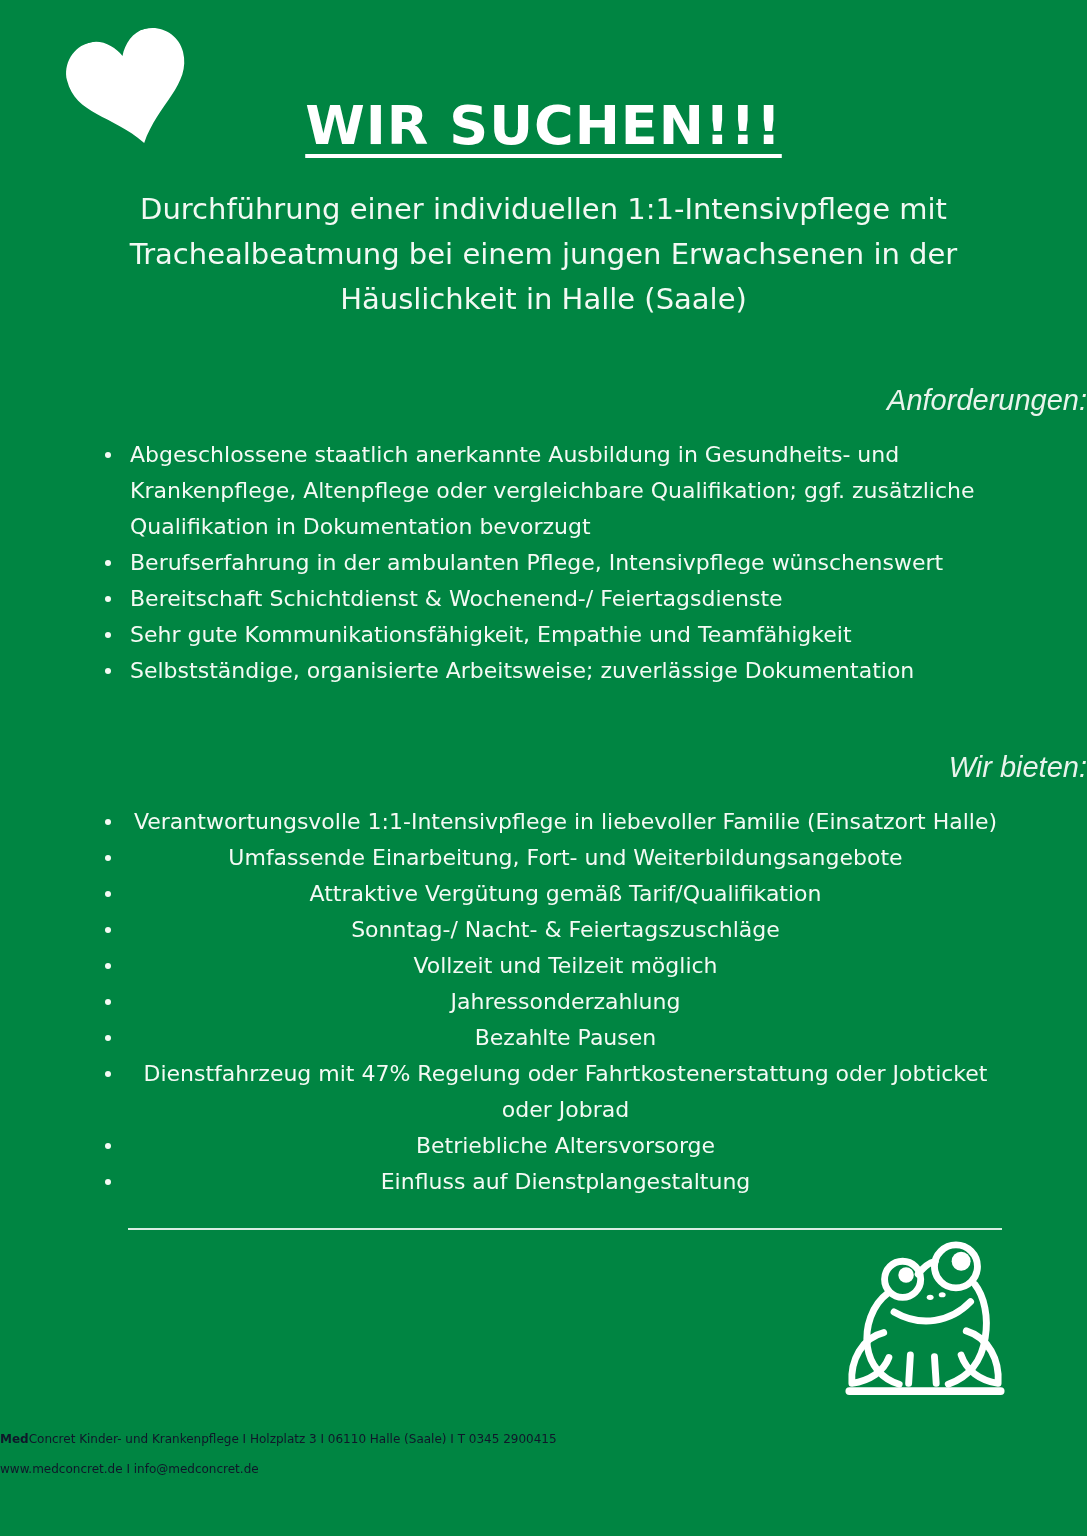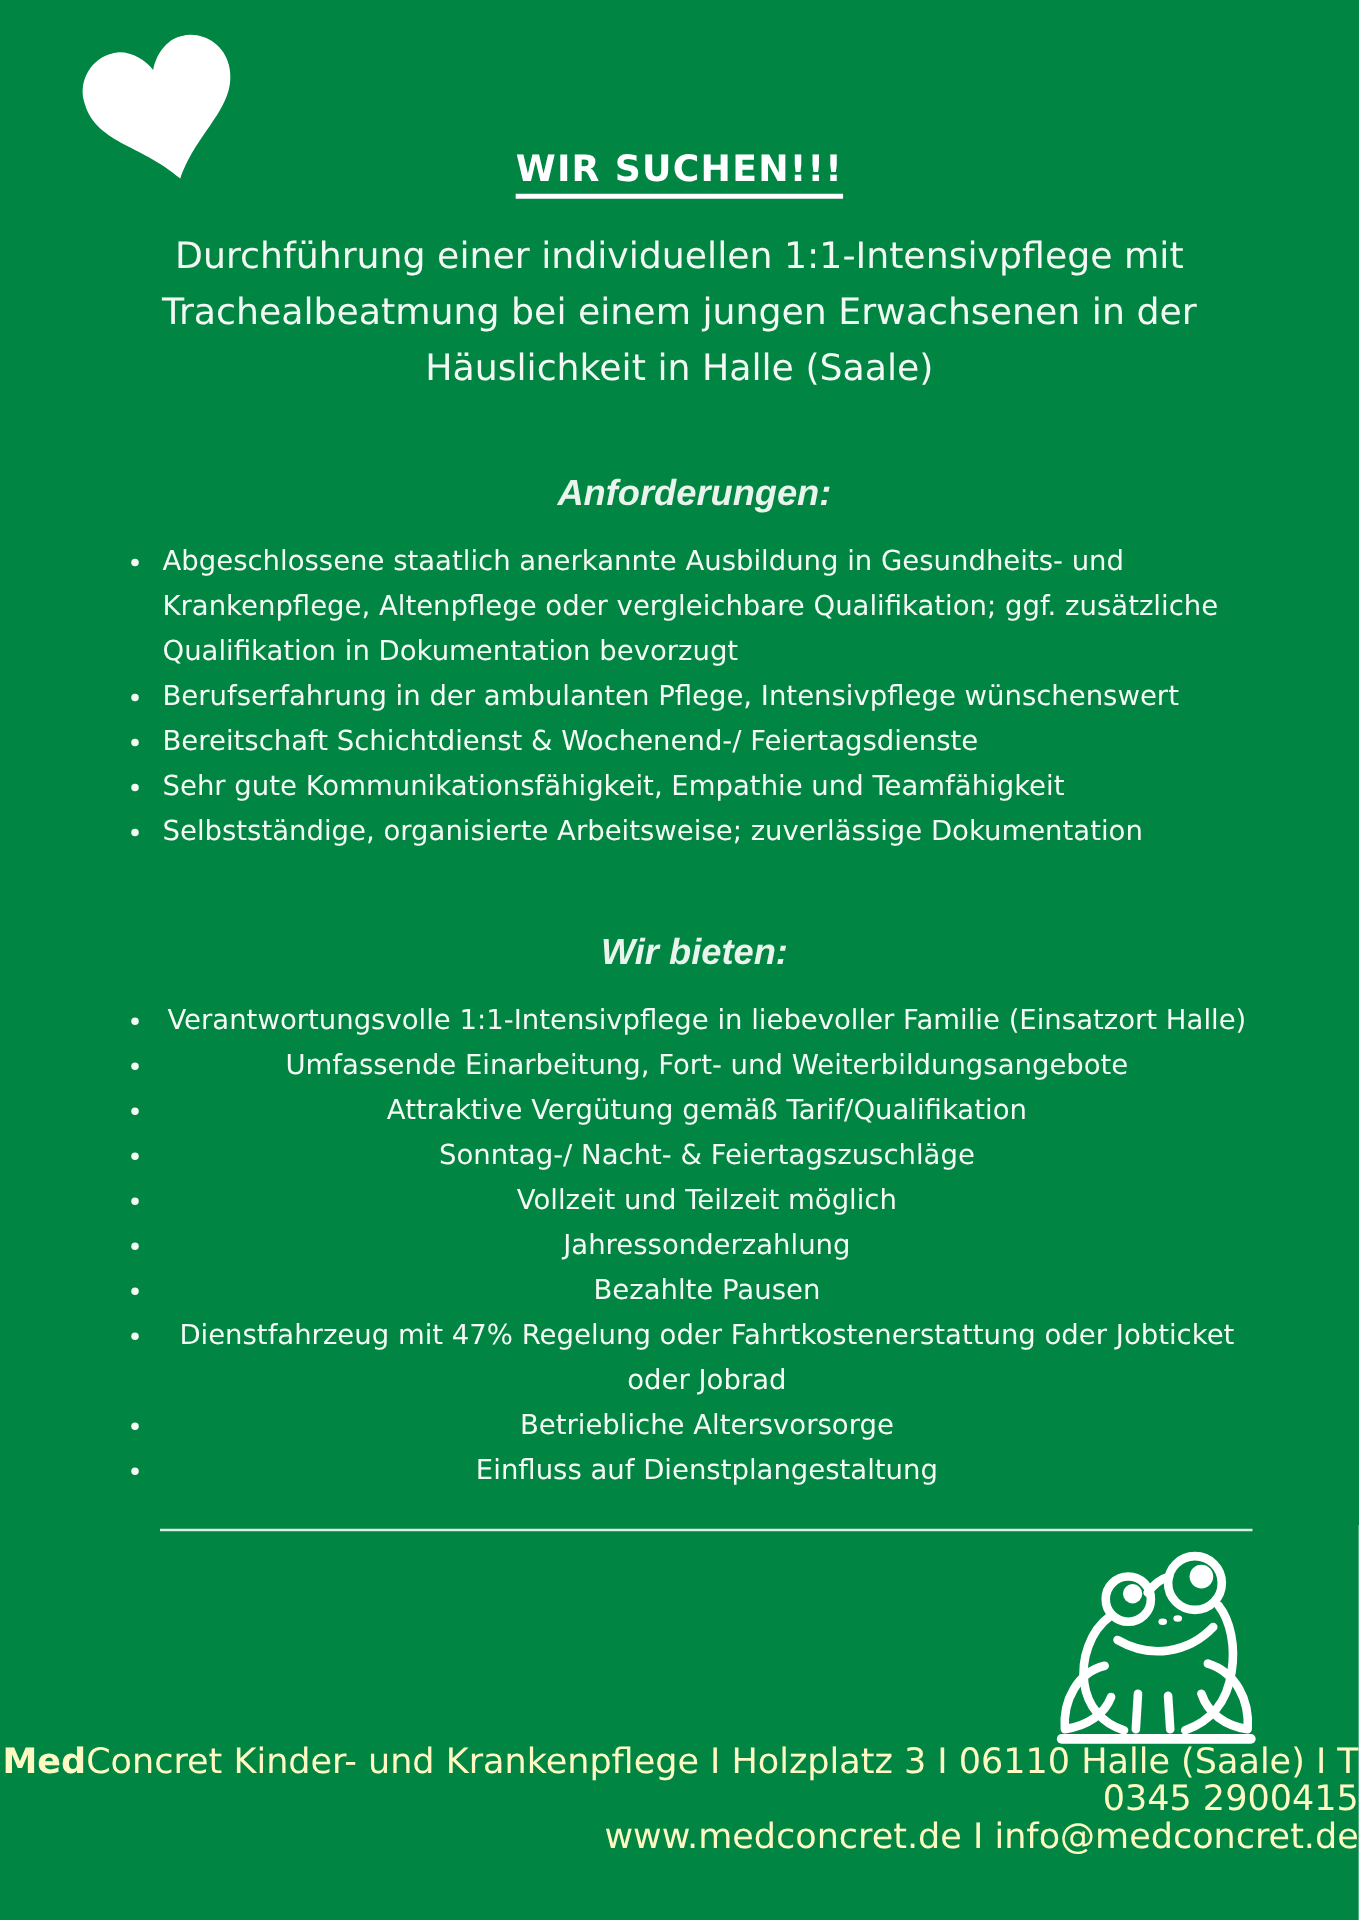--- a/index.html
+++ b/index.html
@@ -10,40 +10,40 @@
     font-family:"DejaVu Sans","Liberation Sans",sans-serif;
     color:#f2f9f3;
     overflow:hidden;
   }
   .heart{
     position:absolute;top:34px;left:68px;width:126px;height:112px;
     transform:rotate(-14deg);
   }
   .heart svg{width:100%;height:100%;}
   .title{
-    margin:0;padding-top:118px;
+    margin:0;padding-top:94px;
     text-align:center;
-    font-size:29px;font-weight:bold;color:#ffffff;
+    font-size:54px;font-weight:bold;color:#ffffff;
     letter-spacing:1px;
     text-decoration:underline;
     text-decoration-thickness:4px;
     text-underline-offset:10px;
   }
   .subtitle{
     margin:30px auto 16px auto;
     max-width:910px;
     text-align:center;
     font-size:29px;line-height:1.55;
     color:#f2f9f3;
   }
   .section-heading{
     margin:62px 0 0 0;
-    text-align:center;
+    text-align:right;
     font-family:"Liberation Sans","DejaVu Sans",sans-serif;
-    font-style:italic;font-weight:bold;
+    font-style:italic;font-weight:normal;
     font-size:29px;color:#e9f4ec;padding-left:24px;
   }
   ul.list{
     margin:20px 0 0 96px;
     padding:0;
     width:905px;
     list-style:none;
     font-size:22px;line-height:36px;
     color:#f4faf4;
   }
@@ -60,23 +60,23 @@
     width:874px;height:0;
     border-top:2px solid rgba(255,255,255,0.85);
   }
   .frog{
     position:absolute;right:76px;bottom:134px;
     width:172px;height:168px;
   }
   .frog svg{width:100%;height:100%;}
   .footer{
     position:absolute;left:0;right:0;bottom:52px;
-    text-align:right;
-    font-size:28px;line-height:30px;
-    color:#fef9c3;
+    text-align:left;
+    font-size:12px;line-height:30px;
+    color:#0f172a;
   }
   .footer p{margin:0;}
   .footer .bold{font-weight:bold;}
 </style>
 </head>
 <body>
 
 <div class="page">
 
   <div class="heart">

